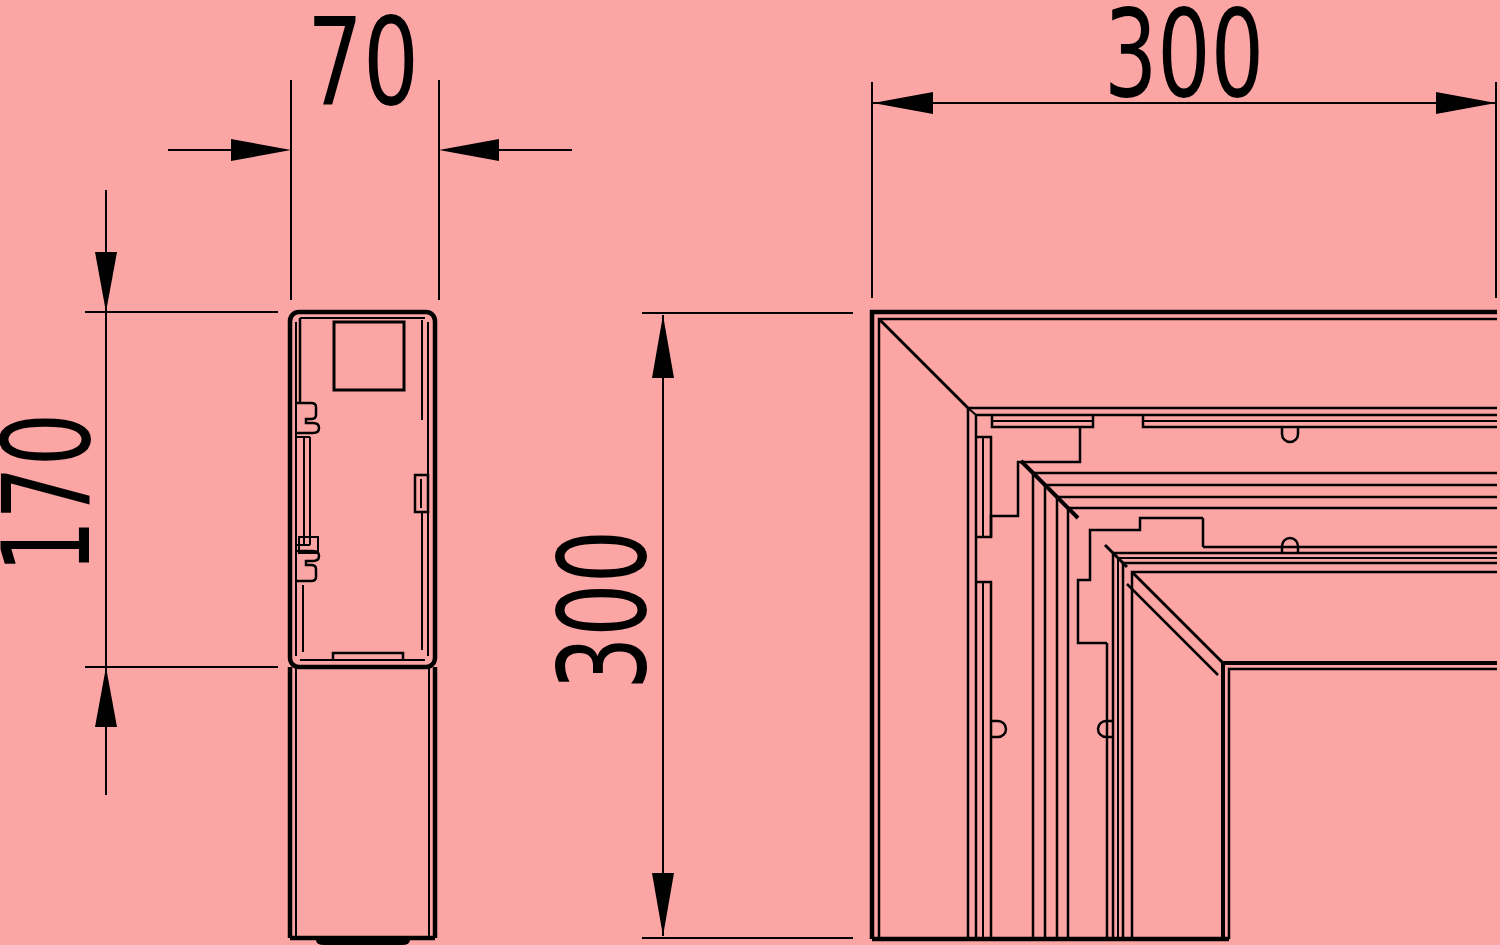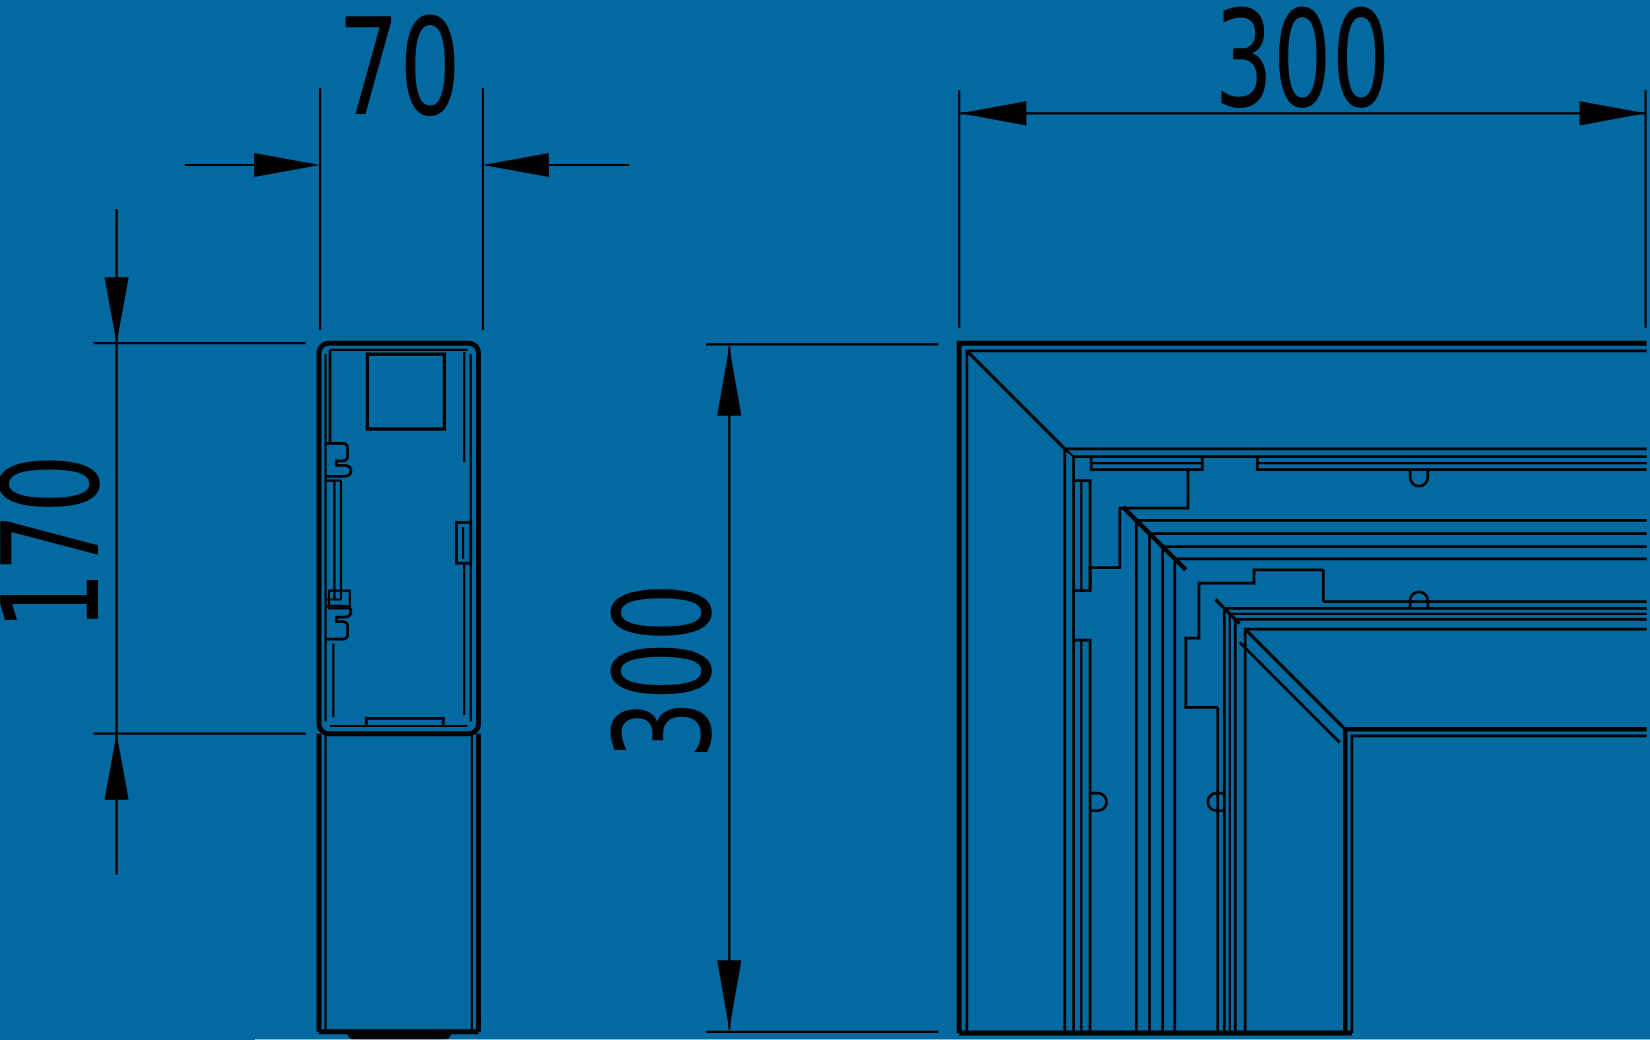--- a/index.html
+++ b/index.html
@@ -1,16 +1,16 @@
 <!DOCTYPE html>
 <html><head>
 <meta charset="utf-8">
 <style>
   html,body{margin:0;padding:0;background:#ffffff;}
-  #stage{position:relative;width:1500px;height:945px;background:#0369a1;overflow:hidden;}
+  #stage{position:relative;width:1500px;height:945px;background:#fca5a5;overflow:hidden;}
   svg{display:block;}
   text{font-family:"DejaVu Sans","Liberation Sans",sans-serif;fill:#000;}
   .ln{stroke:#000;fill:none;}
 </style>
 </head>
 <body>
 
 <div id="stage">
 <svg width="1500" height="945" viewBox="0 0 1500 945">
 

